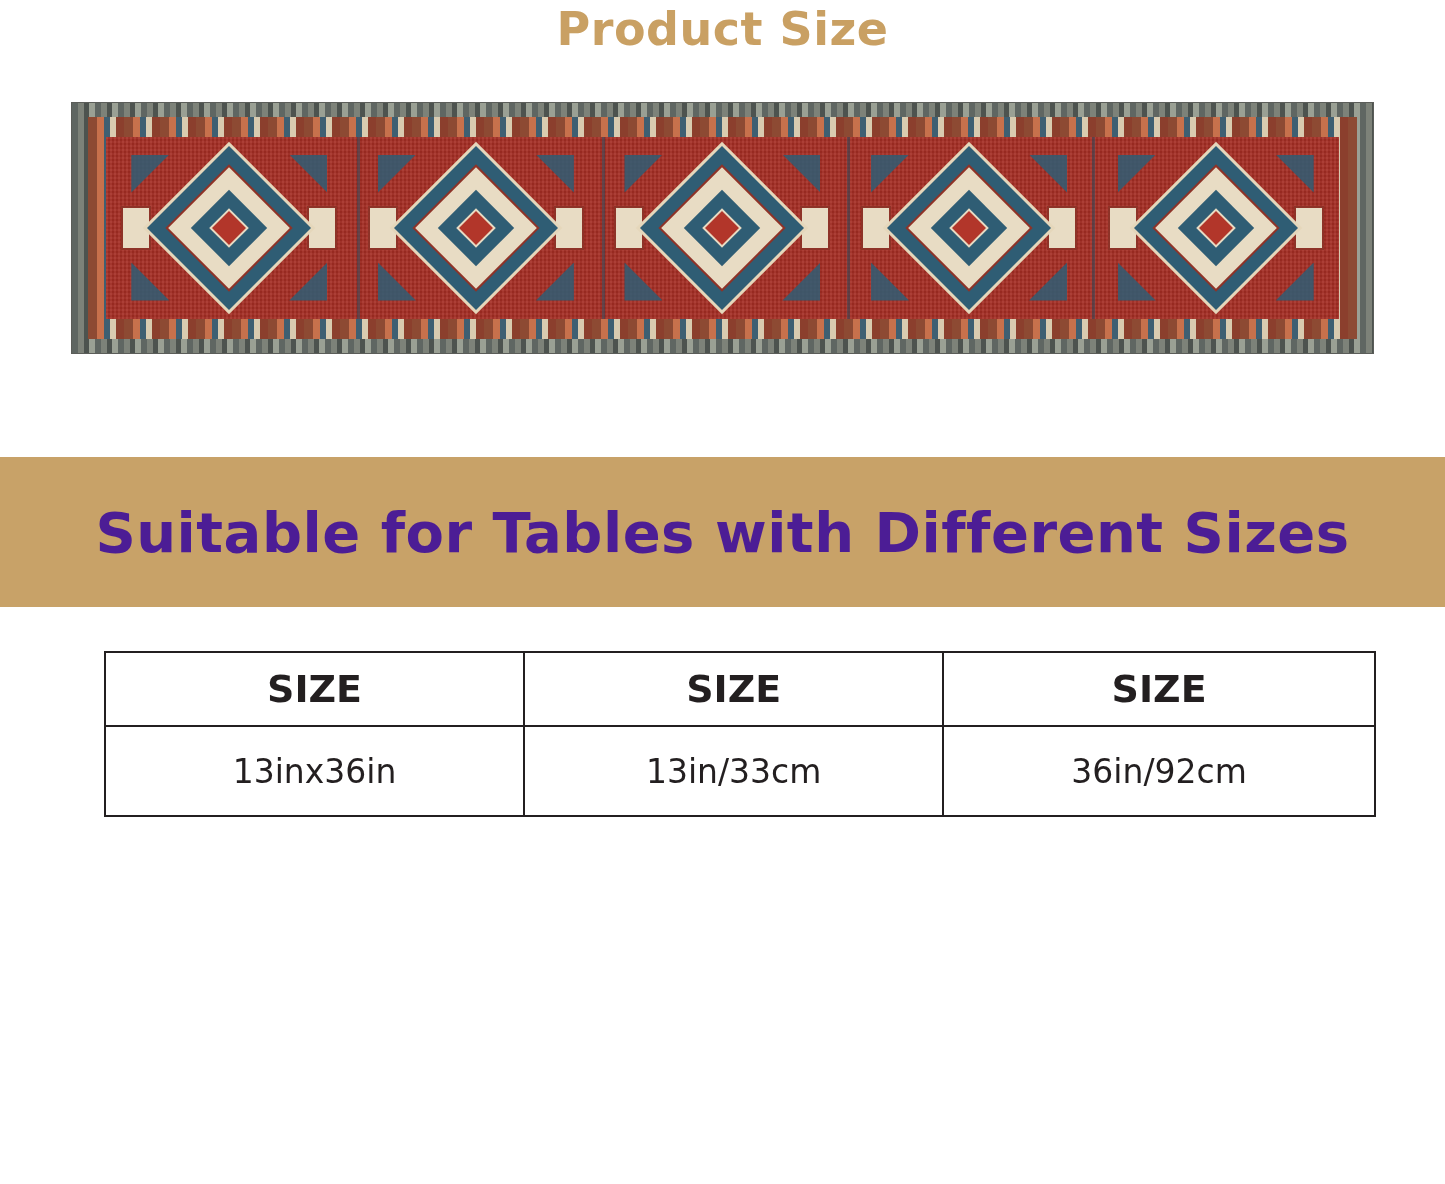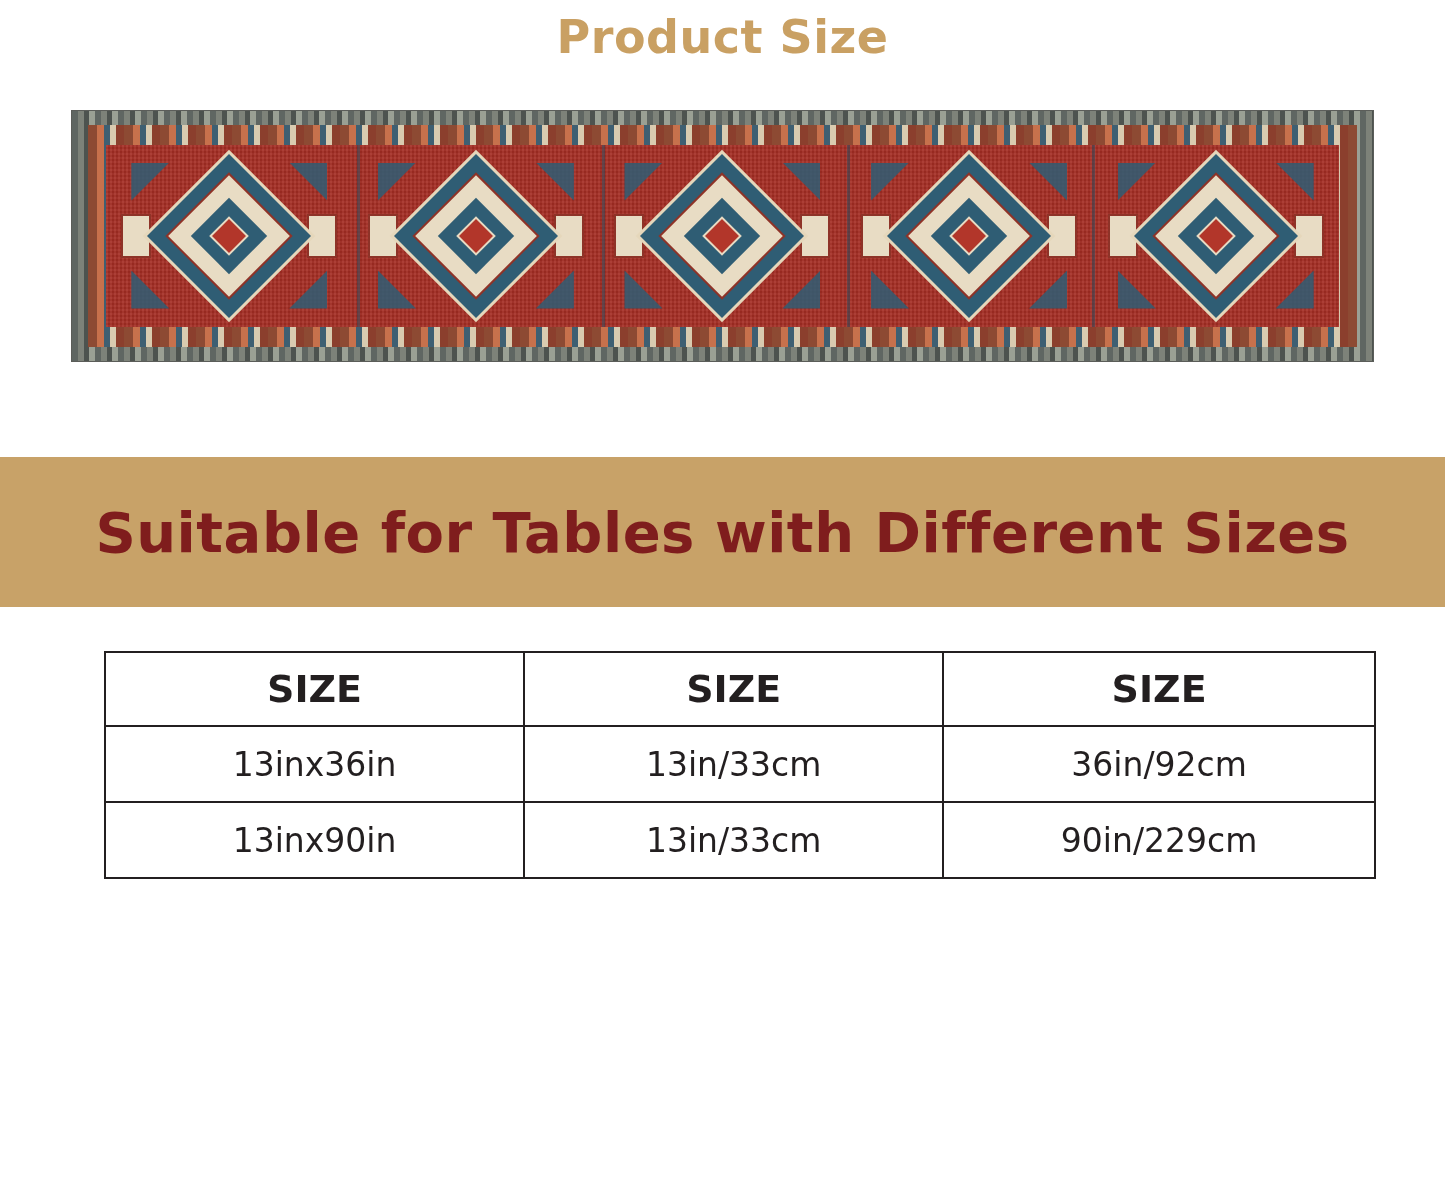--- a/index.html
+++ b/index.html
@@ -15,21 +15,21 @@
     overflow: hidden;
   }
 
   
   .title {
     text-align: center;
     font-size: 46px;
     font-weight: bold;
     color: #c9a063;
     letter-spacing: 0.5px;
-    padding-top: 12px;
+    padding-top: 4px;
     line-height: 1.1;
     font-family: "DejaVu Sans", sans-serif;
   }
 
   
   .runner-wrap {
     margin: 48px 72px 0 72px;
     height: 250px;
     position: relative;
   }
@@ -126,21 +126,21 @@
     position: absolute;
     left: 0; right: 0;
     top: 457px;
     height: 150px;
     background: #c8a268;
     display: flex;
     align-items: center;
     justify-content: center;
   }
   .banner-text {
-    color: #7f1d1d;
+    color: #4c1d95;
     font-size: 56px;
     font-weight: bold;
     letter-spacing: 0.5px;
     font-family: "DejaVu Sans", sans-serif;
     white-space: nowrap;
   }
 
   
   .table-wrap {
     position: absolute;
@@ -162,21 +162,21 @@
   }
   table.size-table th {
     font-size: 38px;
     font-weight: bold;
     height: 72px;
     padding: 0;
   }
   table.size-table td {
     font-size: 33px;
     height: 74px;
-    padding: 0;
+    padding: 7px;
     font-weight: normal;
   }
   col.c1 { width: 33%; }
   col.c2 { width: 33%; }
   col.c3 { width: 34%; }
 </style>
 </head>
 <body>
 
 <div class="title">Product Size</div>
@@ -273,20 +273,15 @@
         <th>SIZE</th>
         <th>SIZE</th>
       </tr>
     </thead>
     <tbody>
       <tr>
         <td>13inx36in</td>
         <td>13in/33cm</td>
         <td>36in/92cm</td>
       </tr>
-      <tr>
-        <td>13inx90in</td>
-        <td>13in/33cm</td>
-        <td>90in/229cm</td>
-      </tr>
     </tbody>
   </table>
 </div>
 
 </body></html>

